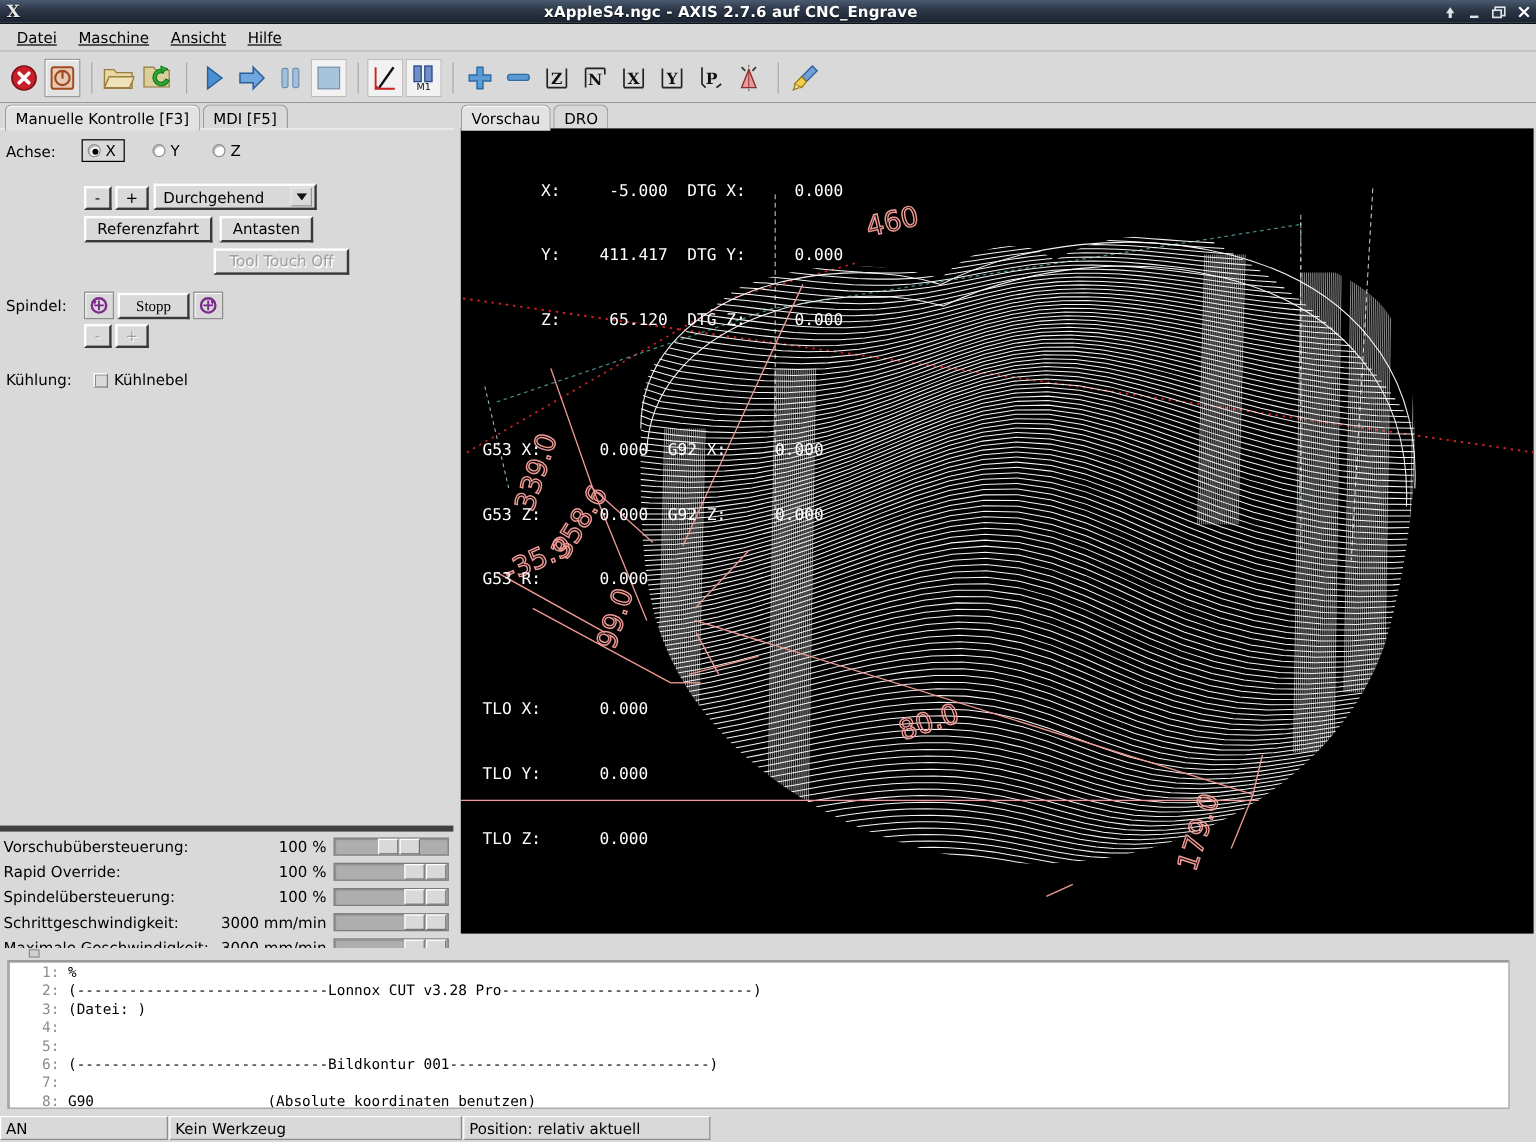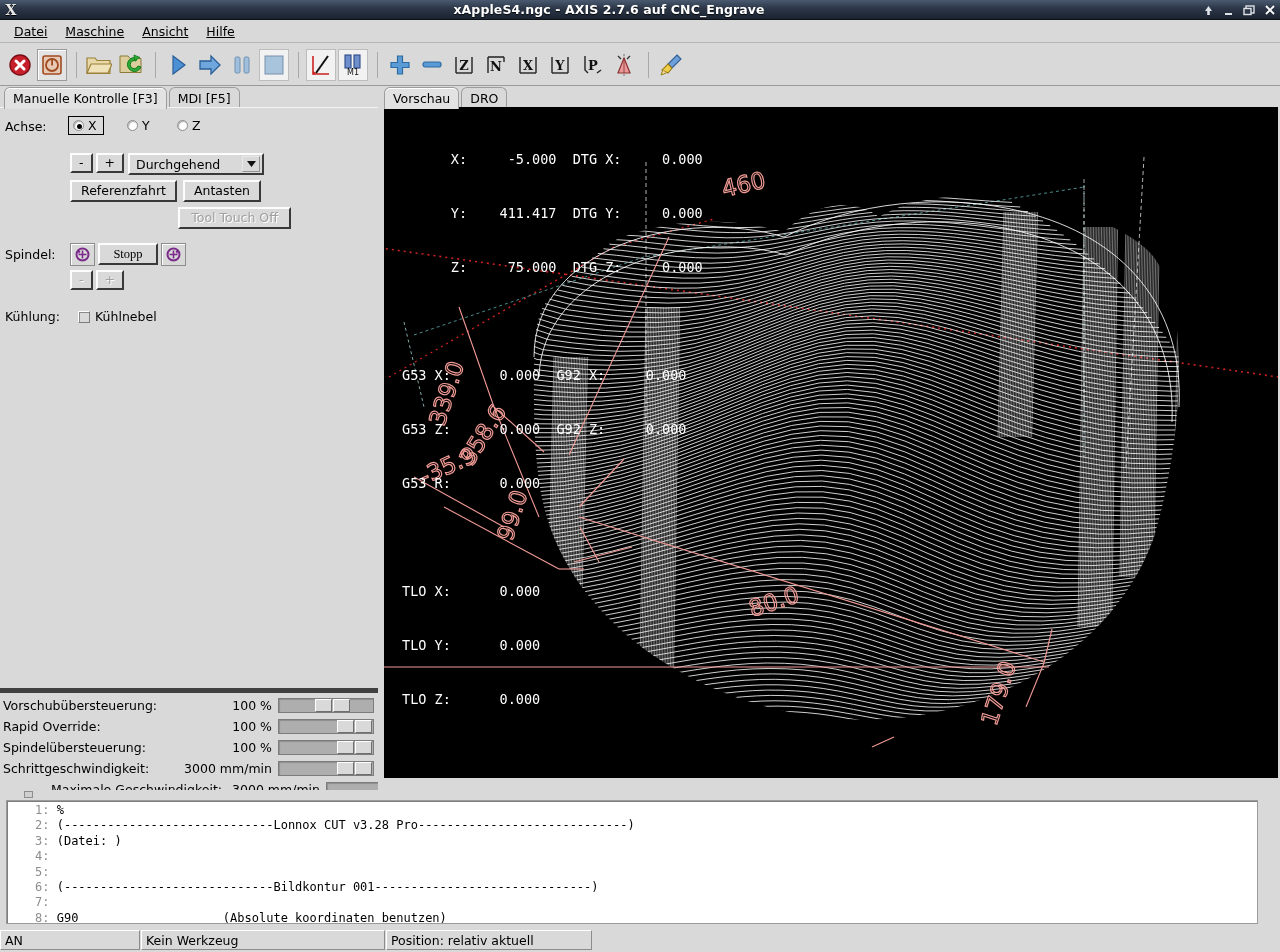--- a/index.html
+++ b/index.html
@@ -63,21 +63,21 @@
     font-size:12.5px; padding:3px 8px 3px 8px; background:#d9d9d9;
     border:1px solid #9d9d9d; border-bottom:none;
     border-radius:6px 6px 0 0; margin-right:2px; position:relative; top:1px;
     font-family:"DejaVu Sans",sans-serif; color:#000;
   }
   .tab.active { background:#e2e2e2; box-shadow: inset 0 1px 0 #fff; z-index:2; }
   .tabbody {
     position:absolute; left:0; top:21px; width:378px; height:660px;
     background:#d9d9d9; border-top:1px solid #f3f3f3;
   }
-  .row { position:absolute; display:flex; align-items:flex-start; }
+  .row { position:absolute; display:flex; align-items:flex-end; }
   .lbl { font-size:12.5px; color:#000; font-family:"DejaVu Sans",sans-serif; }
 
   .btn {
     background:#d9d9d9; border:2px outset #e8e8e8;
     border-top-color:#fdfdfd; border-left-color:#fdfdfd;
     border-right-color:#8d8d8d; border-bottom-color:#8d8d8d;
     font-size:12.5px; padding:1px 6px; color:#000;
     font-family:"DejaVu Sans",sans-serif; line-height:16px;
   }
   .btn.disabled { color:#a0a0a0; text-shadow: 1px 1px 0 #fff; }
@@ -450,21 +450,21 @@
         </span>
     </div>
     <div class="srow" style="top:65px;">
       <span class="name">Schrittgeschwindigkeit:</span>
       <span class="valnum" style="left:150px; width:122px;">3000 mm/min</span>
       <span class="strack">
           <span class="sthumb" style="left:58px;"></span>
           <span class="sthumb" style="left:76px;"></span>
         </span>
     </div>
-    <div class="srow" style="top:86px;margin-left:48px;">
+    <div class="srow" style="top:86px;">
       <span class="name">Maximale Geschwindigkeit:</span>
       <span class="valnum" style="left:150px; width:122px;">3000 mm/min</span>
       <span class="strack">
           <span class="sthumb" style="left:58px;"></span>
           <span class="sthumb" style="left:76px;"></span>
         </span>
     </div>
   </div>
 
   <div class="rightpanel">
@@ -786,21 +786,21 @@
           <text x="40" y="378" fill="none" stroke="#f09a95" transform="rotate(-24 40 378)">-35.9</text>
           <text x="128" y="435" fill="none" stroke="#f09a95" transform="rotate(-72 128 435)">99.0</text>
           <text x="368" y="510" fill="none" stroke="#f09a95" transform="rotate(-18 368 510)">80.0</text>
           <text x="612" y="620" fill="none" stroke="#f09a95" transform="rotate(-72 612 620)">179.0</text>
         </g>
       </svg>
 
       <div class="dro">
         <div>      X:     -5.000  DTG X:     0.000</div>
         <div>      Y:    411.417  DTG Y:     0.000</div>
-        <div>      Z:     75.000  DTG Z:     0.000</div>
+        <div>      Z:     65.120  DTG Z:     0.000</div>
         <div>&nbsp;</div>
         <div>G53 X:      0.000  G92 X:     0.000</div>
         <div>G53 Z:      0.000  G92 Z:     0.000</div>
         <div>G53 R:      0.000</div>
         <div>&nbsp;</div>
         <div>TLO X:      0.000</div>
         <div>TLO Y:      0.000</div>
         <div>TLO Z:      0.000</div>
       </div>
     </div>

